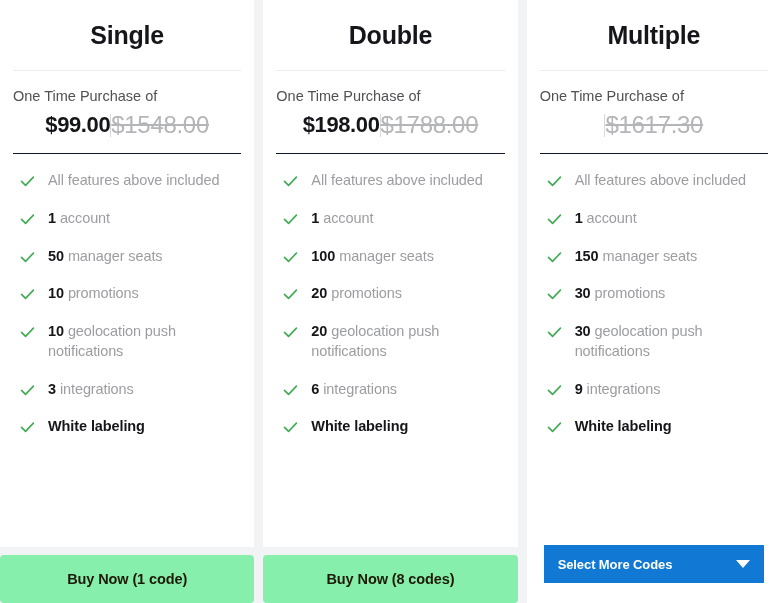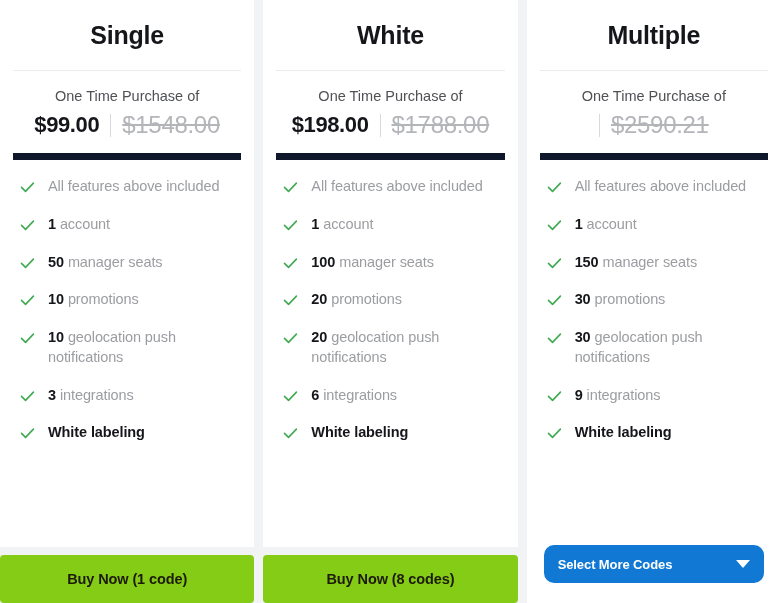--- a/index.html
+++ b/index.html
@@ -54,35 +54,34 @@
     font-size: 25px;
     font-weight: bold;
     color: #15161a;
     letter-spacing: -0.2px;
   }
 
   
   .plan-price-block {
     padding: 17px 0 14px 0;
     margin: 0 13px;
-    border-bottom: 7px solid #0f172a;
-    text-align: center;
+    border-bottom: 1px solid #0f172a;
+    text-align: left;
     box-sizing: border-box;
   }
   .price-caption {
     font-size: 14.5px;
     color: #4f5155;
     margin-bottom: 6px;
     line-height: 1.2;
   }
   .price-row {
     display: flex;
     align-items: center;
     justify-content: center;
-    gap: 11px;
   }
   .price-current {
     font-size: 22px;
     font-weight: bold;
     color: #15161a;
     letter-spacing: -0.4px;
   }
   .price-divider {
     width: 1px;
     height: 23px;
@@ -130,21 +129,21 @@
     color: #15161a;
     font-weight: bold;
   }
 
   
   .select-more {
     margin: 6px 17px 20px 17px;
     height: 38px;
     background: #1179d4;
     border: none;
-    border-radius: 10px;
+    border-radius: 0;
     display: flex;
     align-items: center;
     justify-content: space-between;
     padding: 0 14px;
     cursor: pointer;
     box-sizing: border-box;
   }
   .select-more-label {
     color: #ffffff;
     font-size: 13px;
@@ -157,21 +156,21 @@
     border-left: 7px solid transparent;
     border-right: 7px solid transparent;
     border-top: 8px solid #ffffff;
     display: block;
   }
 
   
   .buy-button {
     height: 48px;
     margin-top: 8px;
-    background: #84cc16;
+    background: #86efac;
     border: none;
     border-radius: 4px;
     font-family: "Liberation Sans", sans-serif;
     font-size: 14.5px;
     font-weight: bold;
     color: #1d1a08;
     cursor: pointer;
     letter-spacing: -0.1px;
     flex: 0 0 auto;
     display: flex;
@@ -239,21 +238,21 @@
               </svg></span>
             <span class="feature-text strong">White labeling</span>
           </li>
         </ul>
       </div>
       <button class="buy-button">Buy Now (1 code)</button>
     </div>
     <div class="plan-column">
       <div class="plan-card">
         <div class="plan-header">
-          <div class="plan-title">White</div>
+          <div class="plan-title">Double</div>
         </div>
         <div class="plan-price-block">
           <div class="price-caption">One Time Purchase of</div>
           <div class="price-row">
             <span class="price-current">$198.00</span>
             <span class="price-divider"></span>
             <span class="price-old">$1788.00</span>
           </div>
         </div>
         <ul class="feature-list">
@@ -305,21 +304,21 @@
     </div>
     <div class="plan-column">
       <div class="plan-card">
         <div class="plan-header">
           <div class="plan-title">Multiple</div>
         </div>
         <div class="plan-price-block">
           <div class="price-caption">One Time Purchase of</div>
           <div class="price-row">
             <span class="price-divider"></span>
-            <span class="price-old">$2590.21</span>
+            <span class="price-old">$1617.30</span>
           </div>
         </div>
         <ul class="feature-list">
           <li class="feature-item">
             <span class="check-icon"><svg viewBox="0 0 16 16" width="15" height="15" aria-hidden="true">
                 <path d="M1.6 7.9 L5.9 12.1 L14.3 3.3" fill="none" stroke="#3faa52" stroke-width="1.7" stroke-linecap="round" stroke-linejoin="round"></path>
               </svg></span>
             <span class="feature-text">All features above included</span>
           </li>
           <li class="feature-item">

